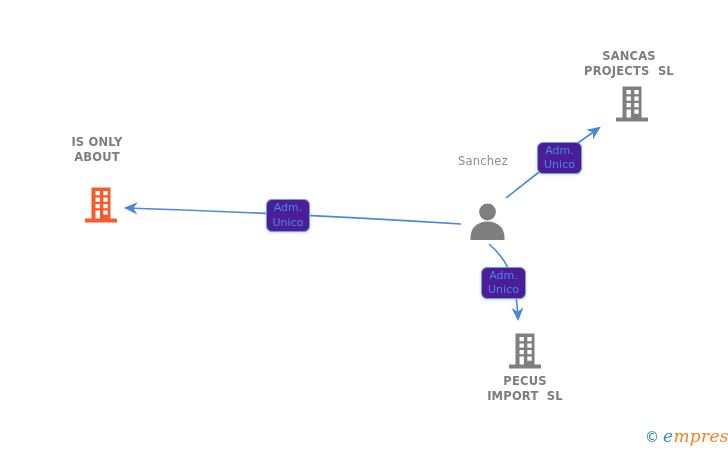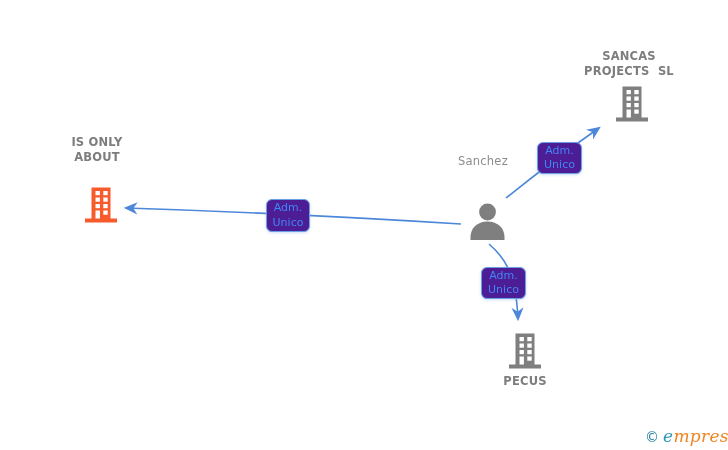--- a/index.html
+++ b/index.html
@@ -158,20 +158,21 @@
       <rect x="11.5" y="10.5" width="4.4" height="4.2" fill="#ffffff"></rect>
       <rect x="19.3" y="10.5" width="4.4" height="4.2" fill="#ffffff"></rect>
       <rect x="11.5" y="17" width="4.4" height="4.2" fill="#ffffff"></rect>
       <rect x="19.3" y="17" width="4.4" height="4.2" fill="#ffffff"></rect>
       <rect x="19.3" y="23.5" width="4.4" height="4.2" fill="#ffffff"></rect>
       <rect x="11.5" y="23.5" width="4.4" height="8" fill="#ffffff"></rect>
     </svg>
   </div>
   <div class="node-label" style="left:465px; top:374px; width:120px;">
     <div class="line">PECUS</div>
+    <div class="line">IMPORT  SL</div>
   </div>
 
   <div class="watermark">
     <span class="wm-copy">©</span>
     <span class="wm-brand"><span class="wm-e">e</span><span class="wm-rest">mpresia</span></span>
   </div>
 
 </div>
 
 </body></html>

